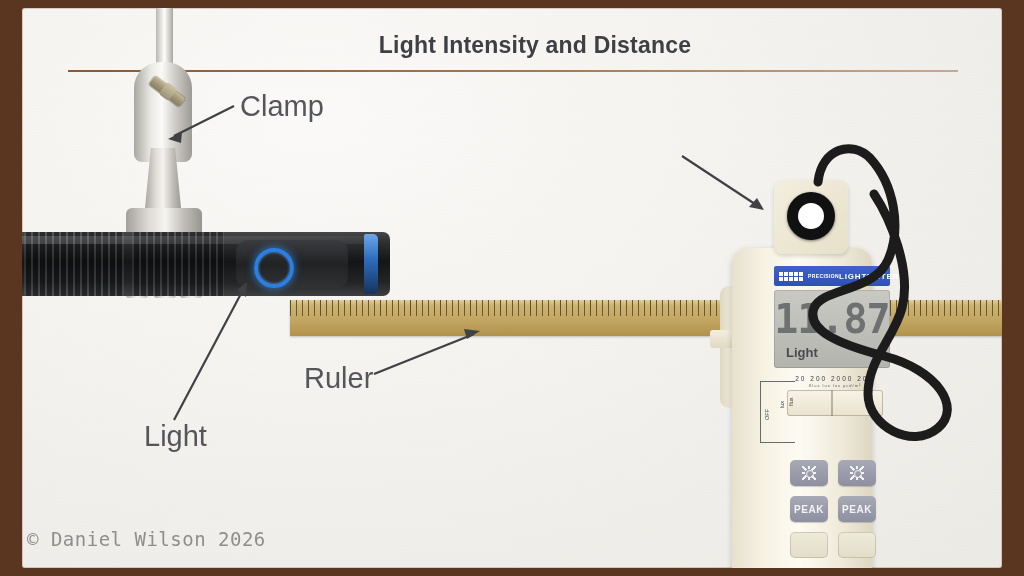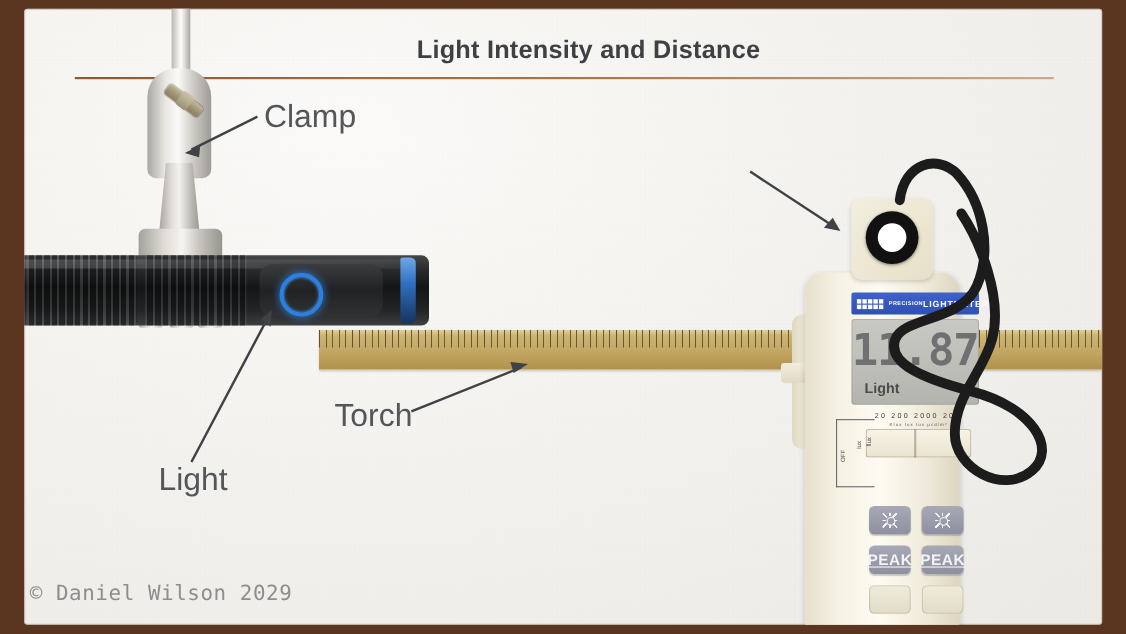--- a/index.html
+++ b/index.html
@@ -154,23 +154,23 @@
      transform:rotate(-90deg);transform-origin:left top;}
   .lux-lbl{position:absolute;left:757px;top:400px;font-size:5.5px;color:#4a4852;
      transform:rotate(-90deg);transform-origin:left top;}
   .flux-lbl{position:absolute;left:766px;top:398px;font-size:5.5px;color:#4a4852;
      transform:rotate(-90deg);transform-origin:left top;}
 
   .btns{position:absolute;left:768px;top:452px;width:86px;
      display:grid;grid-template-columns:38px 38px;gap:10px;}
   .btn{height:26px;border-radius:5px;
      background:linear-gradient(180deg,#a8a9b6,#8e90a0);
-     color:#f3f3f6;font-size:14px;font-weight:bold;letter-spacing:.5px;
+     color:#f3f3f6;font-size:10px;font-weight:bold;letter-spacing:.5px;
      display:flex;align-items:center;justify-content:center;
-     box-shadow:0 1px 1px rgba(0,0,0,.18);text-decoration:underline;}
+     box-shadow:0 1px 1px rgba(0,0,0,.18);}
   .btn-blank{height:26px;border-radius:5px;
      background:linear-gradient(180deg,#efebdb,#e2ddc8);
      box-shadow:0 0 0 1px rgba(150,140,110,.35) inset;}
   .sun{width:14px;height:14px;position:relative;}
   .sun::before{content:"";position:absolute;left:4px;top:4px;width:6px;height:6px;
      border-radius:50%;border:1.5px solid #f3f3f6;}
   .sun::after{content:"";position:absolute;inset:0;
      background:
        linear-gradient(0deg,transparent 46%,#f3f3f6 46% 54%,transparent 54%),
        linear-gradient(90deg,transparent 46%,#f3f3f6 46% 54%,transparent 54%),
@@ -303,18 +303,18 @@
         <polygon points="458,323 445,331 442,321" fill="#3f4144"></polygon>
       </g>
 
       <g>
         <line x1="152" y1="412" x2="222" y2="280" stroke="#3f4144" stroke-width="2.2"></line>
         <polygon points="225,274 224,289 215,282" fill="#3f4144"></polygon>
       </g>
     </svg>
 
     <div class="lbl" style="left:218px;top:82px;">Clamp</div>
-    <div class="lbl" style="left:282px;top:354px;">Torch</div>
+    <div class="lbl" style="left:282px;top:354px;">Ruler</div>
     <div class="lbl" style="left:122px;top:412px;">Light</div>
 
-    <div class="copyright">© Daniel Wilson 2029</div>
+    <div class="copyright">© Daniel Wilson 2026</div>
   </div>
 </div>
 
 </body></html>

